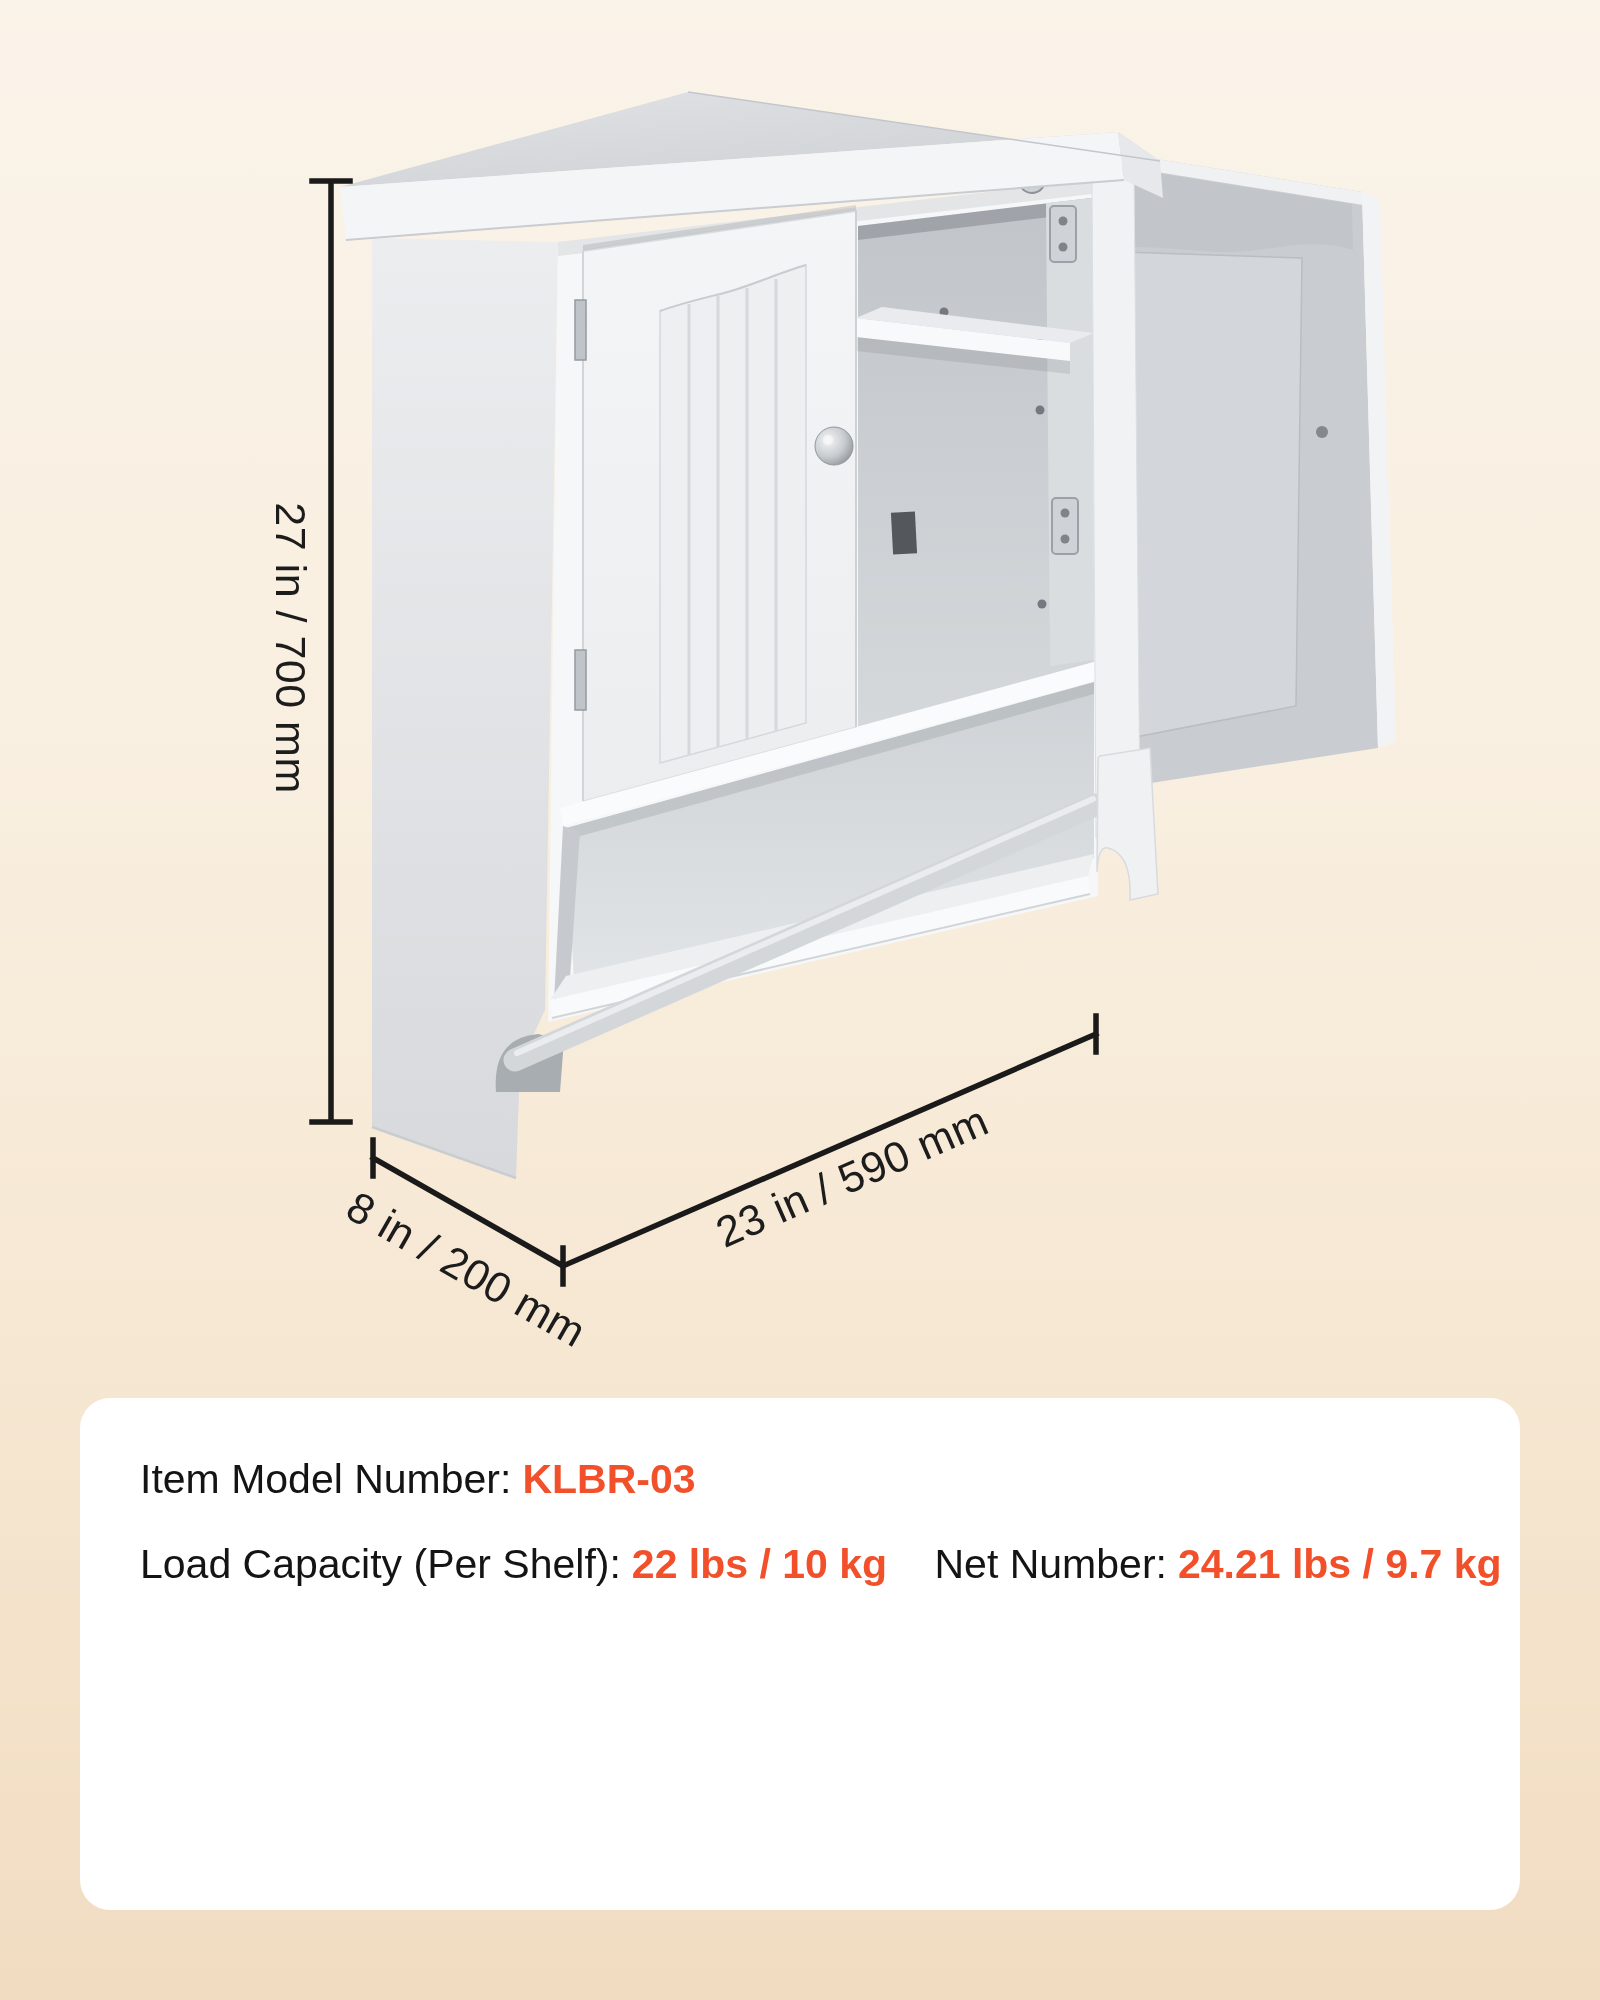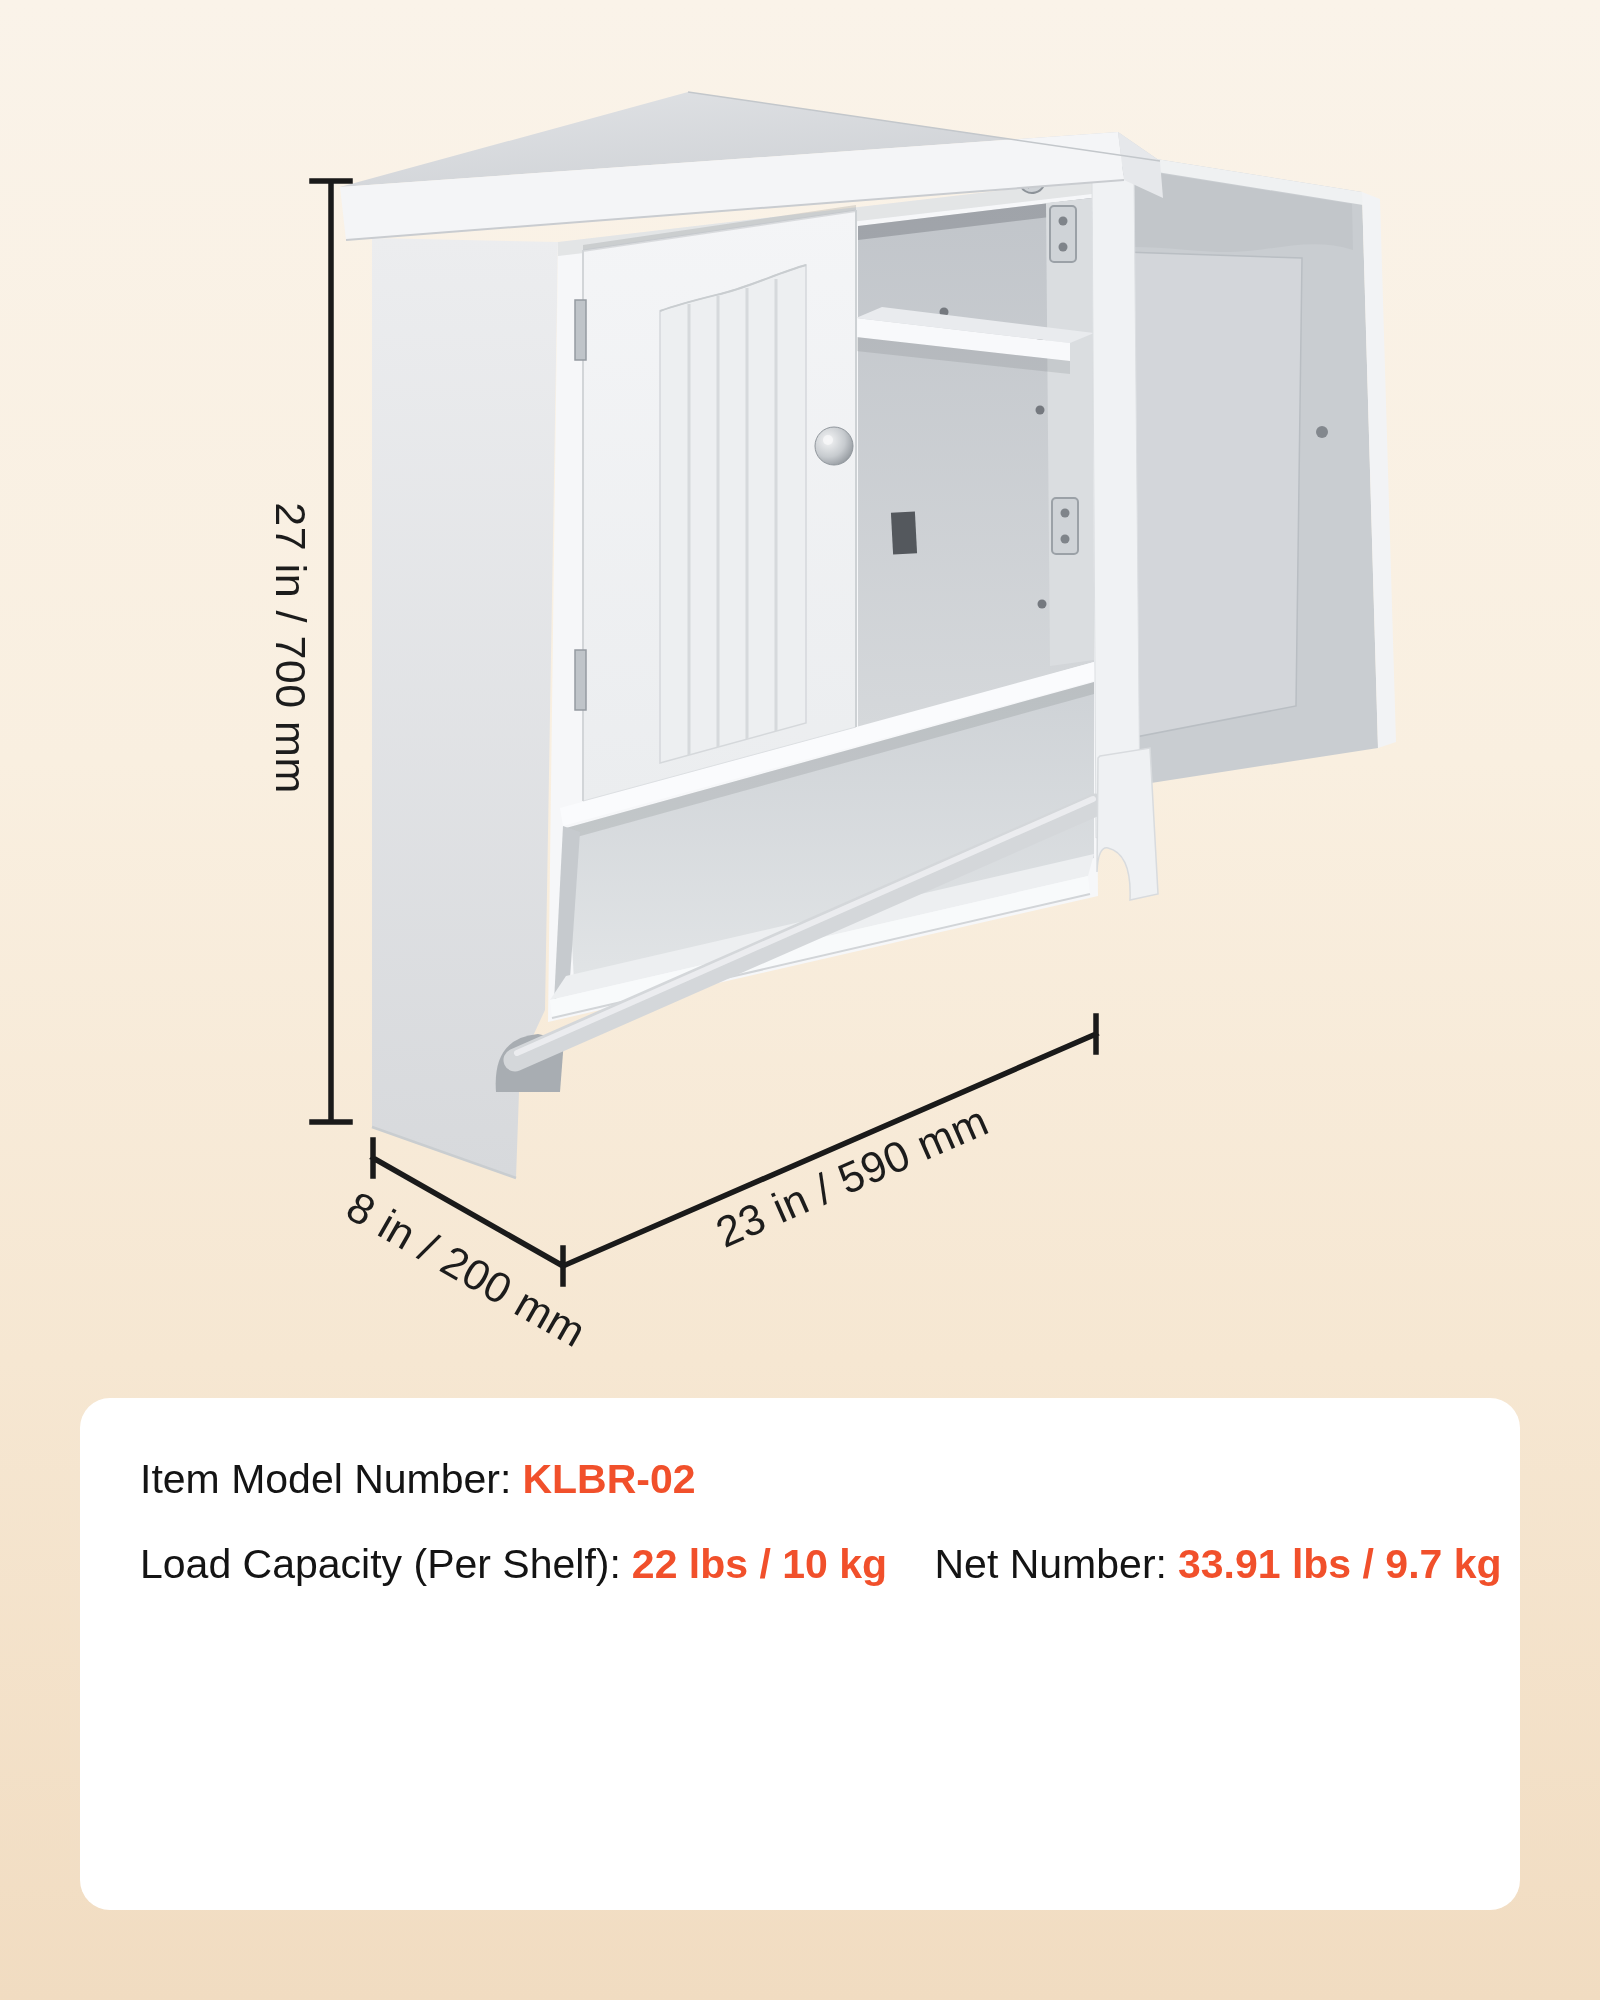--- a/index.html
+++ b/index.html
@@ -186,24 +186,24 @@
       <text class="dim-text" transform="translate(459,1282) rotate(29.8)" text-anchor="middle">8 in / 200 mm</text>
     </g>
     <g>
       <path class="dim-line" d="M563,1266 L1096,1034 M1096,1016 L1096,1052"></path>
       <text class="dim-text" transform="translate(858,1190) rotate(-23.6)" text-anchor="middle">23 in / 590 mm</text>
     </g>
   </svg>
 
   <div class="spec-panel">
     <div class="spec-row">
-      <span class="spec-label">Item Model Number:</span><span class="spec-value">KLBR-02</span>
+      <span class="spec-label">Item Model Number:</span><span class="spec-value">KLBR-03</span>
     </div>
     <div class="spec-row">
       <span class="spec-pair">
         <span class="spec-label">Load Capacity (Per Shelf):</span><span class="spec-value">22 lbs / 10 kg</span>
       </span><span class="spec-pair pair-2">
-        <span class="spec-label">Net Number:</span><span class="spec-value">33.91 lbs / 9.7 kg</span>
+        <span class="spec-label">Net Number:</span><span class="spec-value">24.21 lbs / 9.7 kg</span>
       </span>
     </div>
   </div>
 
 </div>
 
 </body></html>

